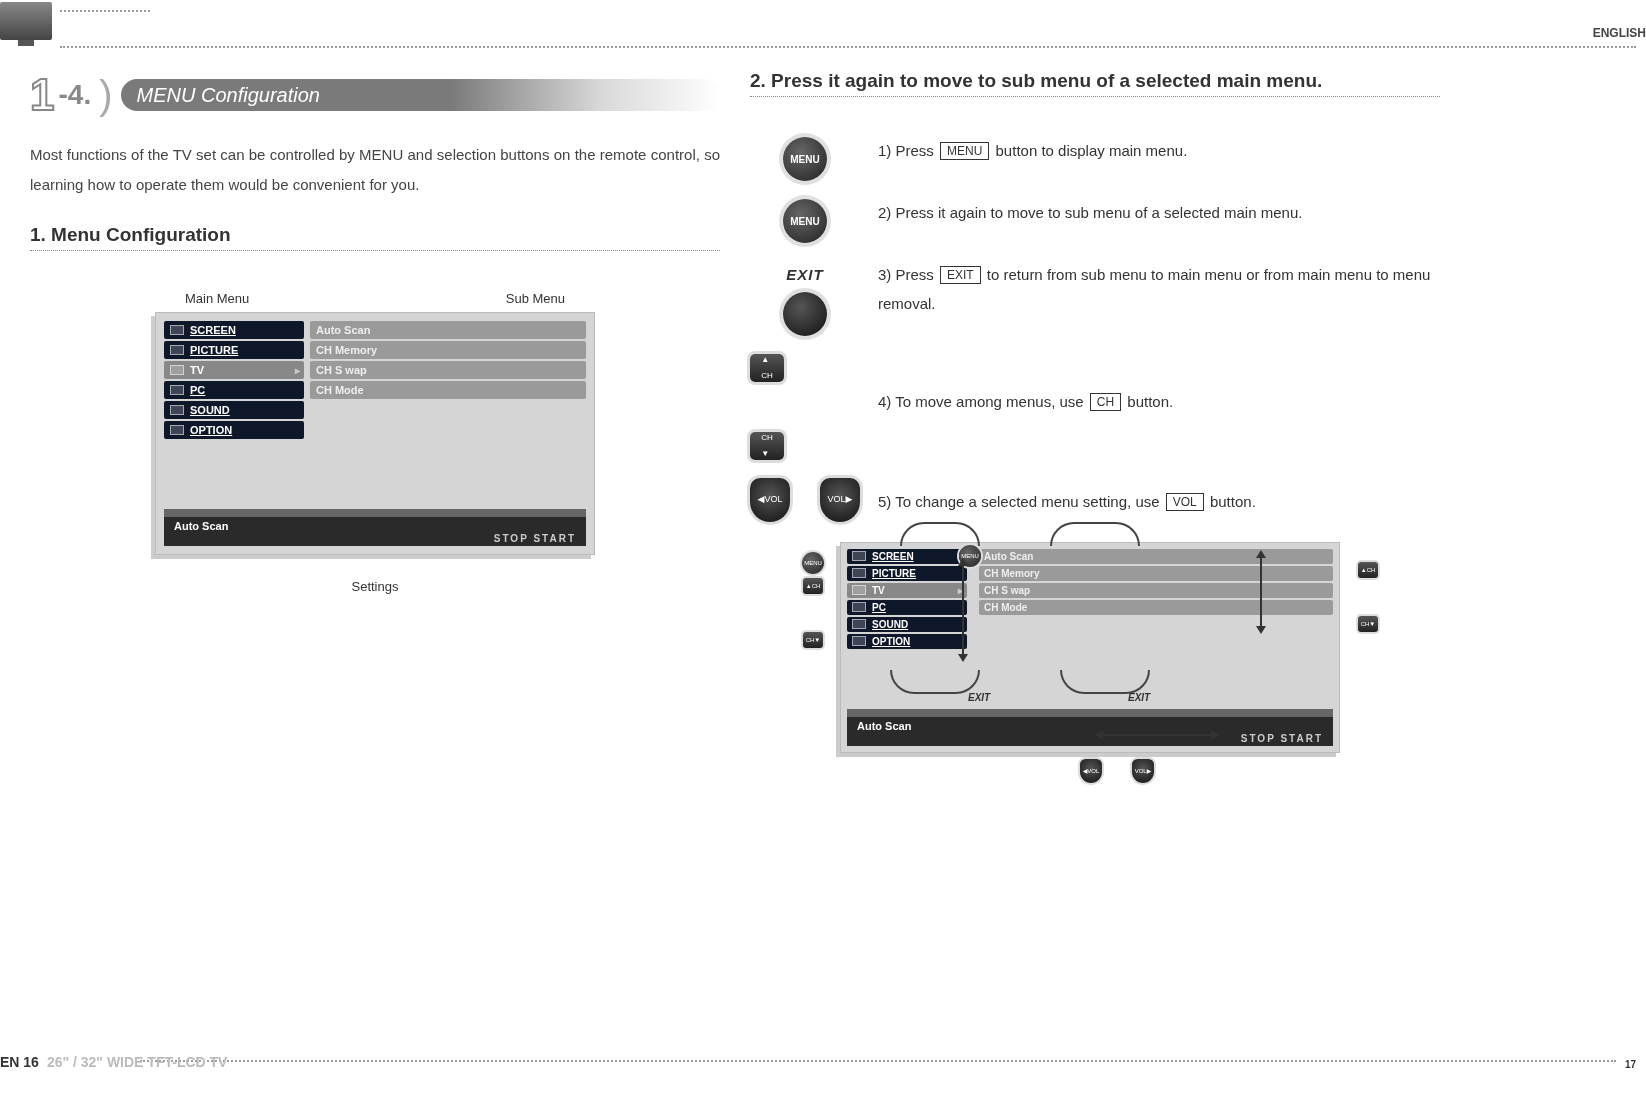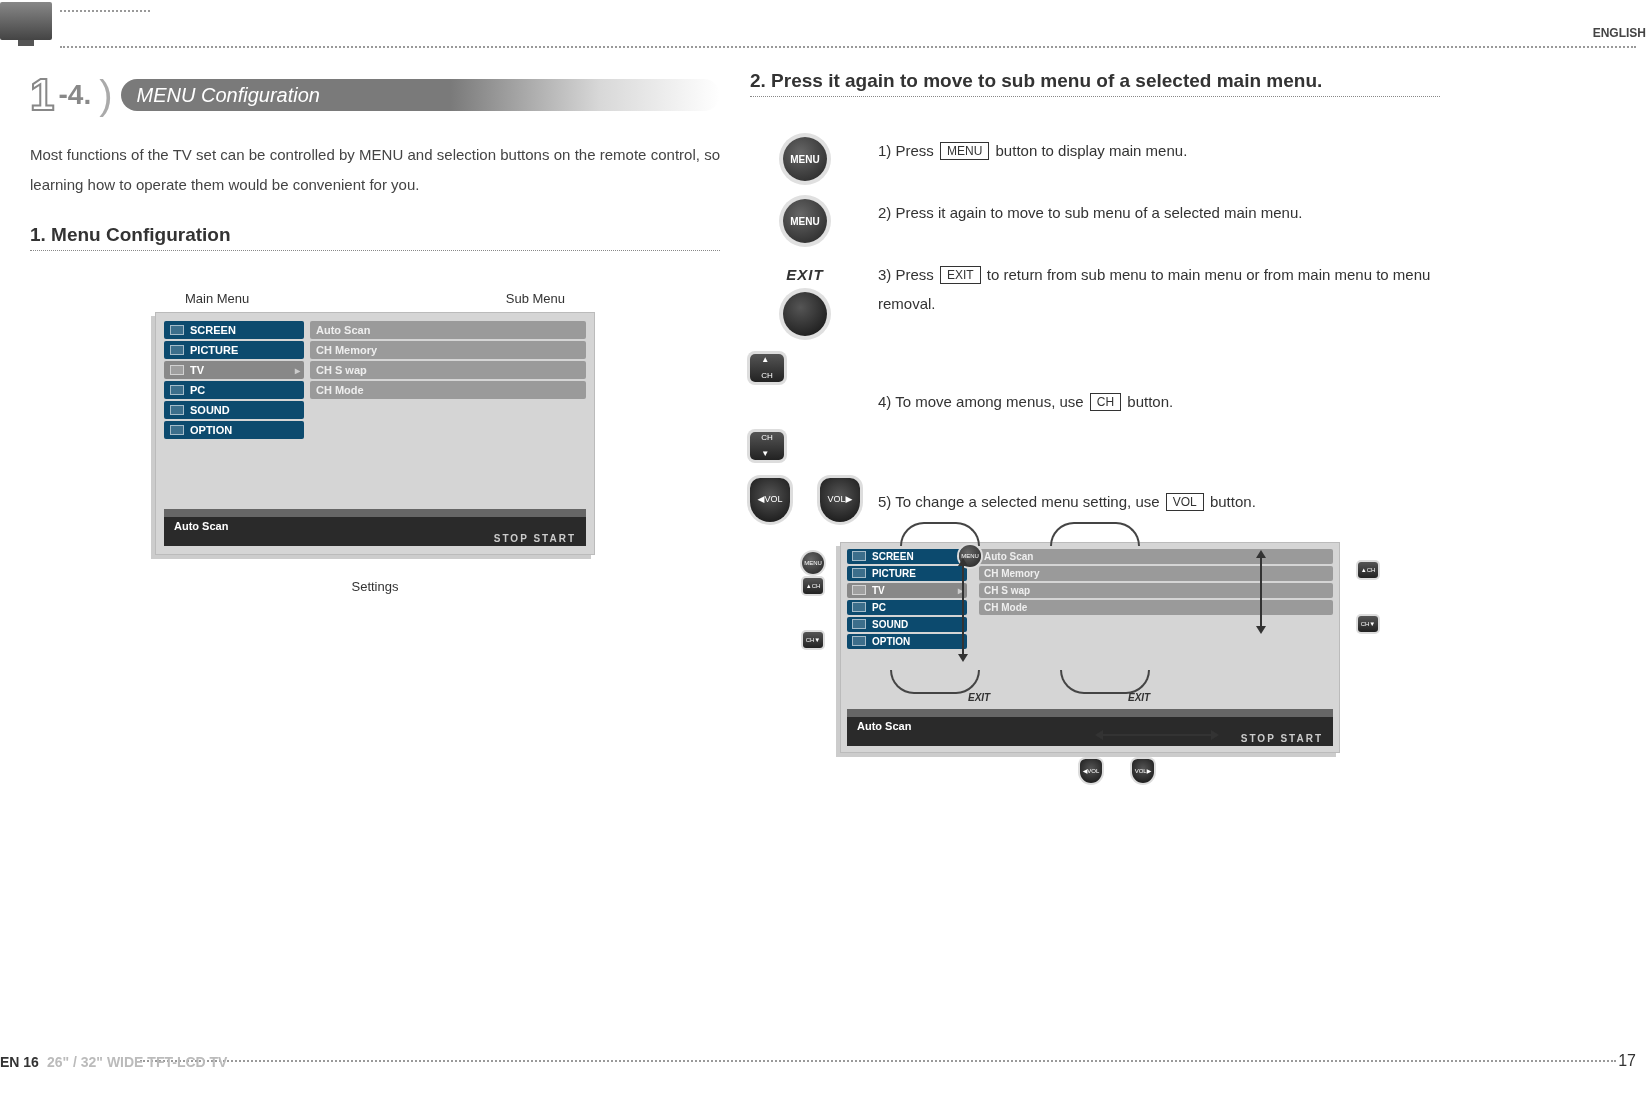--- a/index.html
+++ b/index.html
@@ -142,21 +142,21 @@
     color: #fff;
     border-radius: 2px;
   }
   .mitem .micon {
     width: 14px;
     height: 10px;
     background: #fff3;
     border: 1px solid #fff8;
     flex-shrink: 0;
   }
-  .mitem.dark { background: #0c4a6e; }
+  .mitem.dark { background: #0f172a; text-decoration: underline; }
   .mitem.grey { background: #9a9a9a; color: #eee; }
   .mitem.sel { background: #888; position: relative; }
   .mitem.sel::after {
     content: "▸";
     position: absolute;
     right: 4px;
     color: #ccc;
     font-size: 10px;
   }
   .menu-footer {
@@ -381,22 +381,22 @@
     position: absolute;
     bottom: 26px; left: 0;
     font-size: 14px;
     font-weight: 900;
     color: #333;
   }
   .footer-left .grey { color: #bbb; font-weight: 800; margin-left: 8px; }
   .footer-right {
     position: absolute;
     bottom: 26px; right: 10px;
-    font-size: 16px;
-    font-weight: 400;
+    font-size: 10px;
+    font-weight: 700;
   }
 </style>
 </head>
 <body>
 
 <div class="tv-silhouette"></div>
 <div class="top-dots-short"></div>
 <div class="hrule-top"></div>
 <div class="lang-tab">ENGLISH</div>
 

